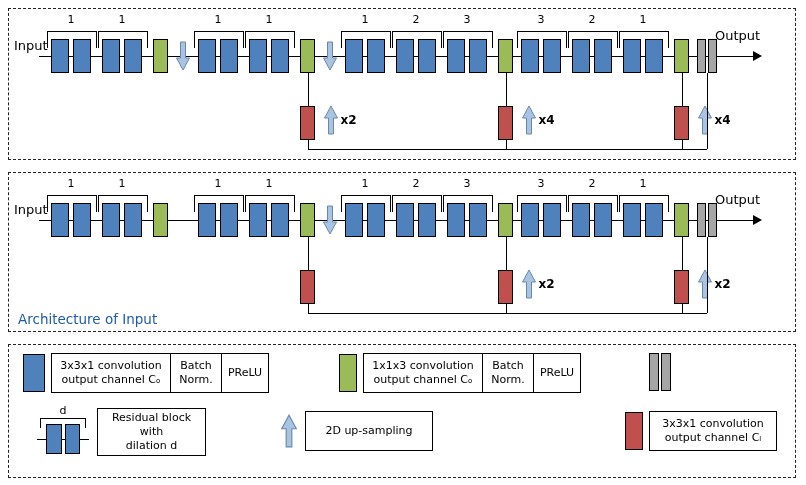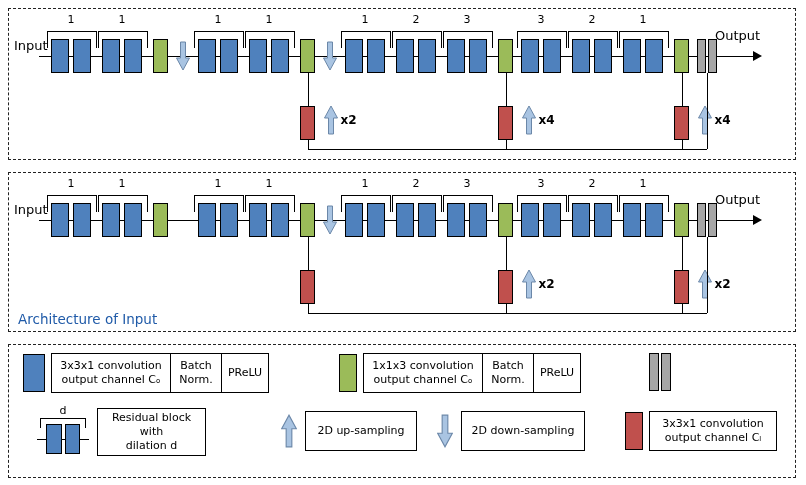--- a/index.html
+++ b/index.html
@@ -301,34 +301,24 @@
       </div>
     </div>
 
     <div class="lgroup" style="left:272px;top:66px">
       <span class="arrow-slot">
           <svg viewBox="0 0 14 30" width="14" height="30">
             <path d="M4.5 29 L9.5 29 L9.5 13 L13.5 13 L7 1 L0.5 13 L4.5 13 Z" fill="var(--arrow-fill)" stroke="var(--arrow-stroke)"></path>
           </svg>
         </span>
       <div class="lboxes">
-        <div class="lbox" style="width:112px">2D up-sampling</div>
-      </div>
-    </div>
-
-    <div class="lgroup" style="left:428px;top:66px">
-      <span class="arrow-slot">
-          <svg viewBox="0 0 14 30" width="14" height="30">
-            <path d="M4.5 1 L9.5 1 L9.5 17 L13.5 17 L7 29 L0.5 17 L4.5 17 Z" fill="var(--arrow-fill)" stroke="var(--arrow-stroke)"></path>
-          </svg>
-        </span>
-      <div class="lboxes">
-        <div class="lbox" style="width:124px">2D down-sampling</div>
-      </div>
-    </div>
+        <div class="lbox" style="width:128px">2D up-sampling</div>
+      </div>
+    </div>
+
 
     <div class="lgroup" style="left:616px;top:66px">
       <span class="licon red-rect"></span>
       <div class="lboxes">
         <div class="lbox" style="width:128px">3x3x1 convolution
 output channel Cₗ</div>
       </div>
     </div>
 
   </section>

